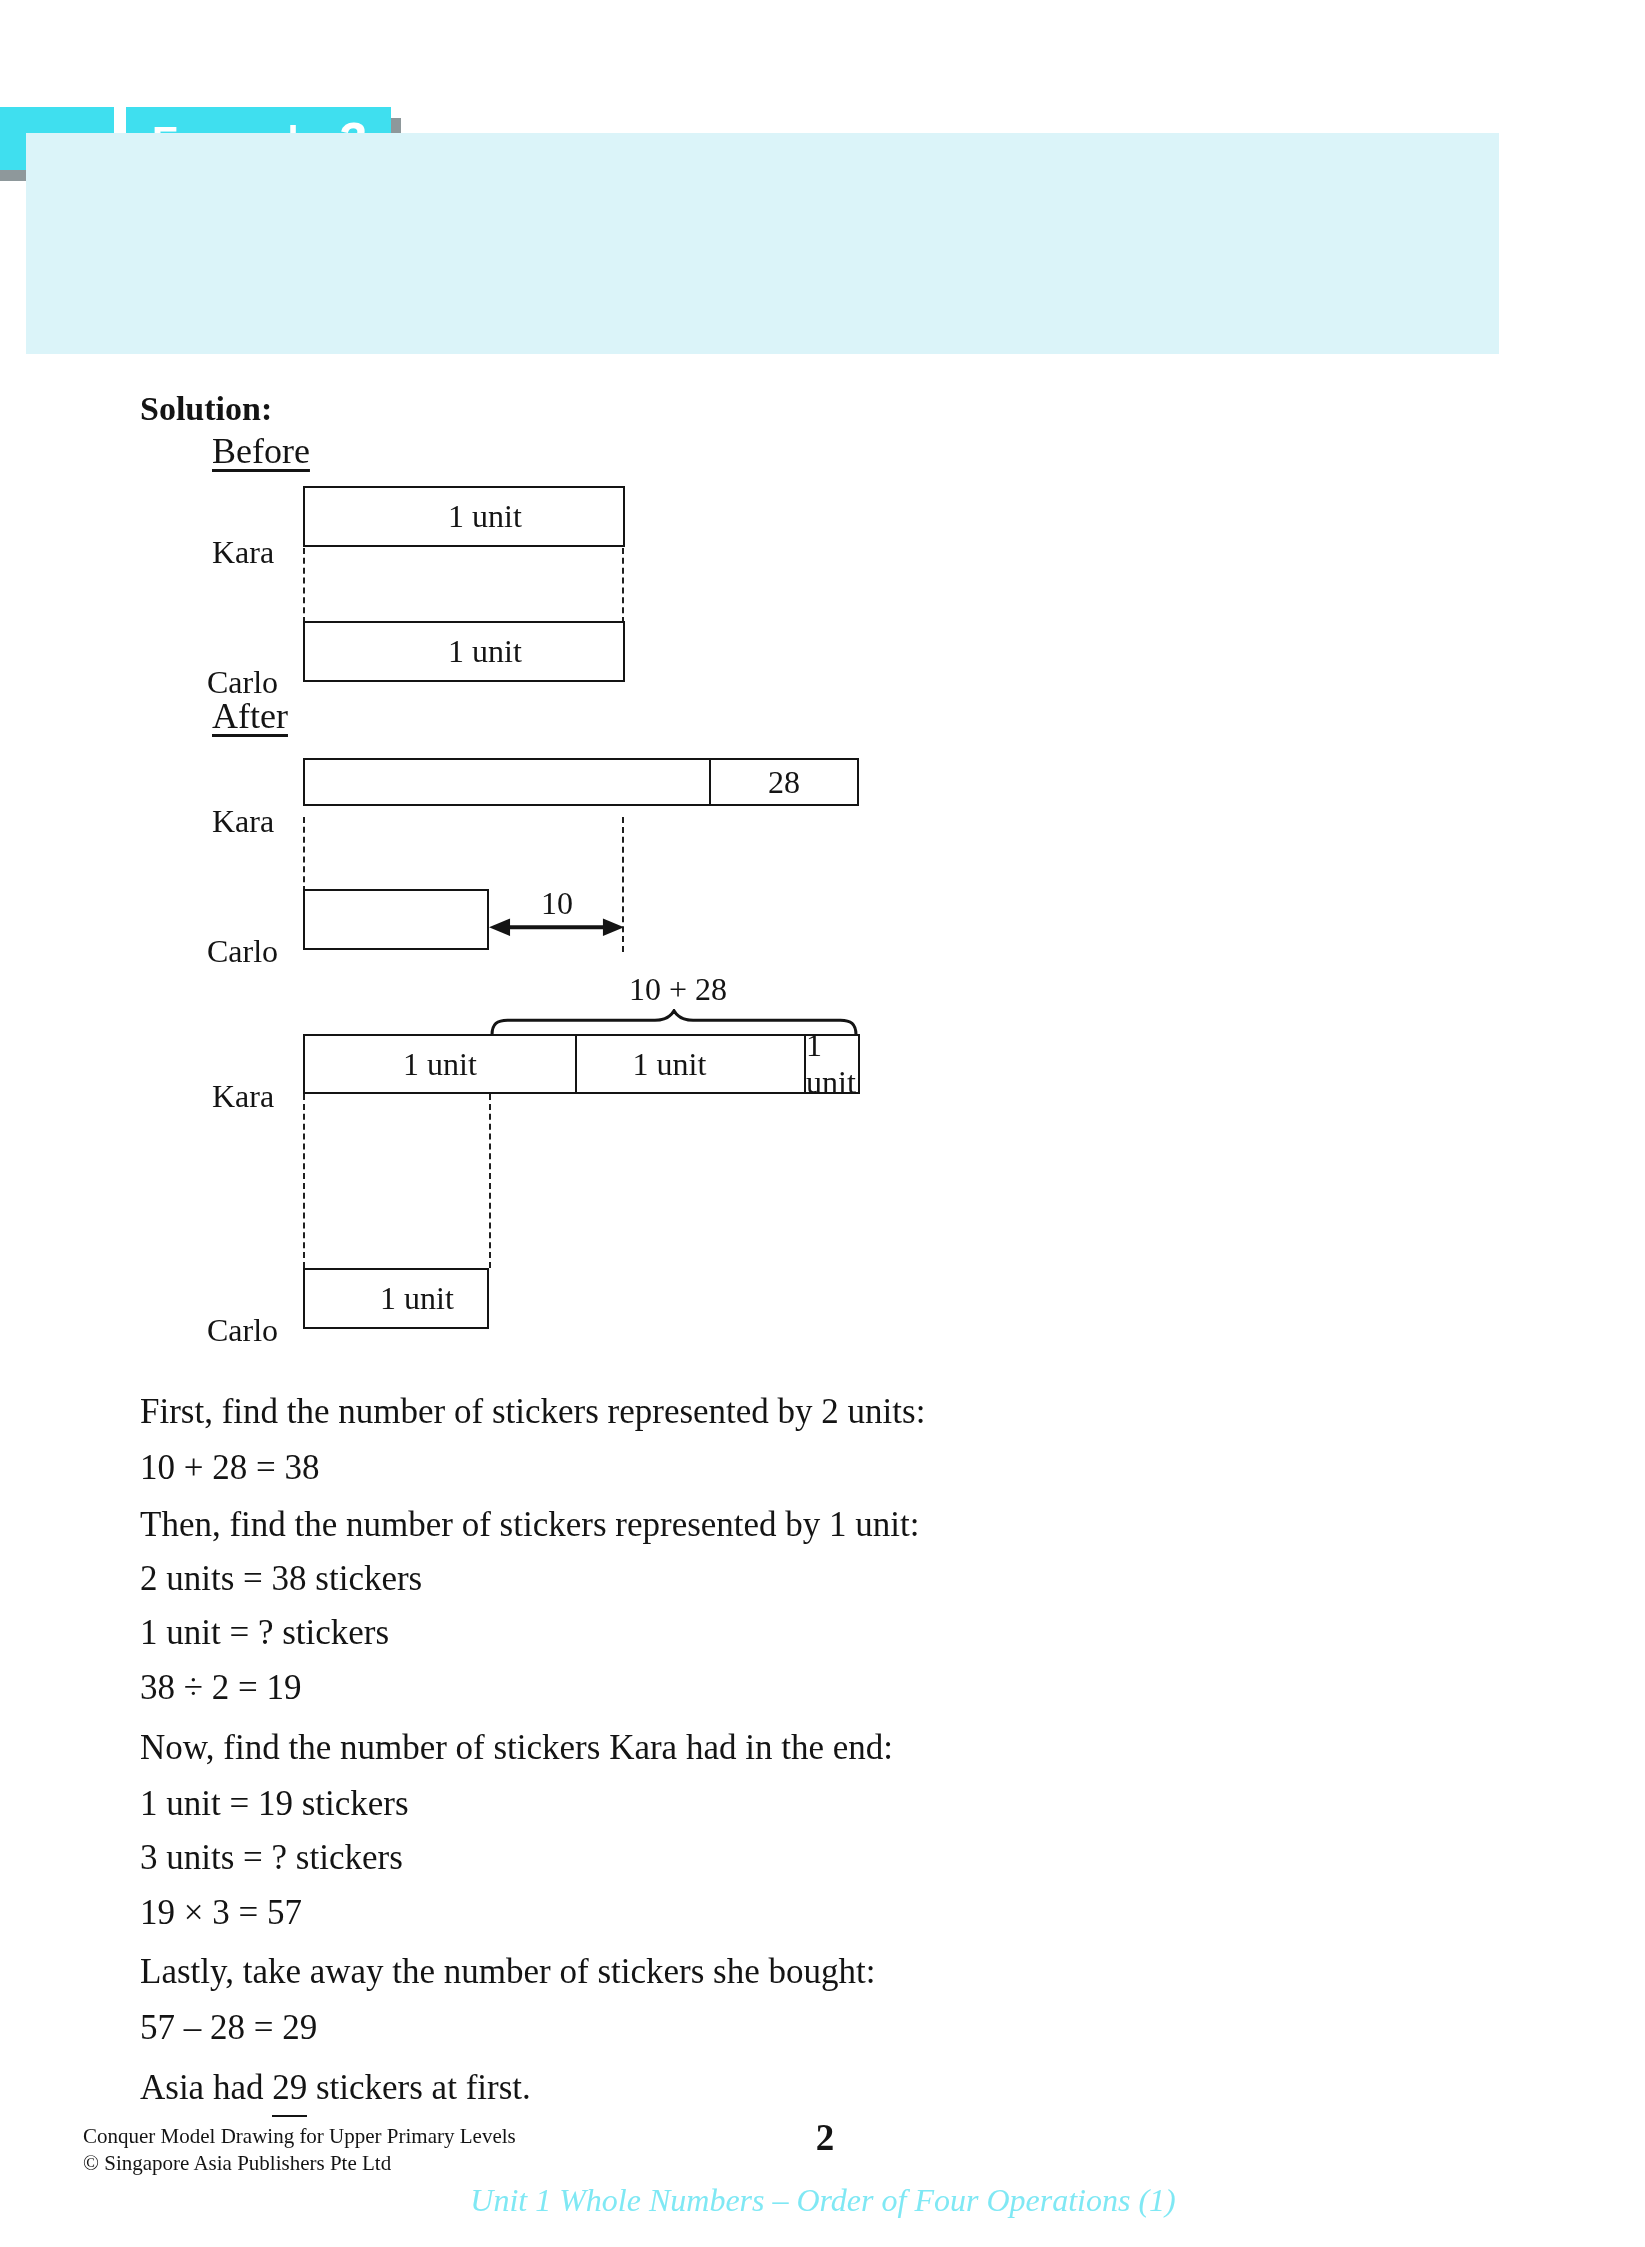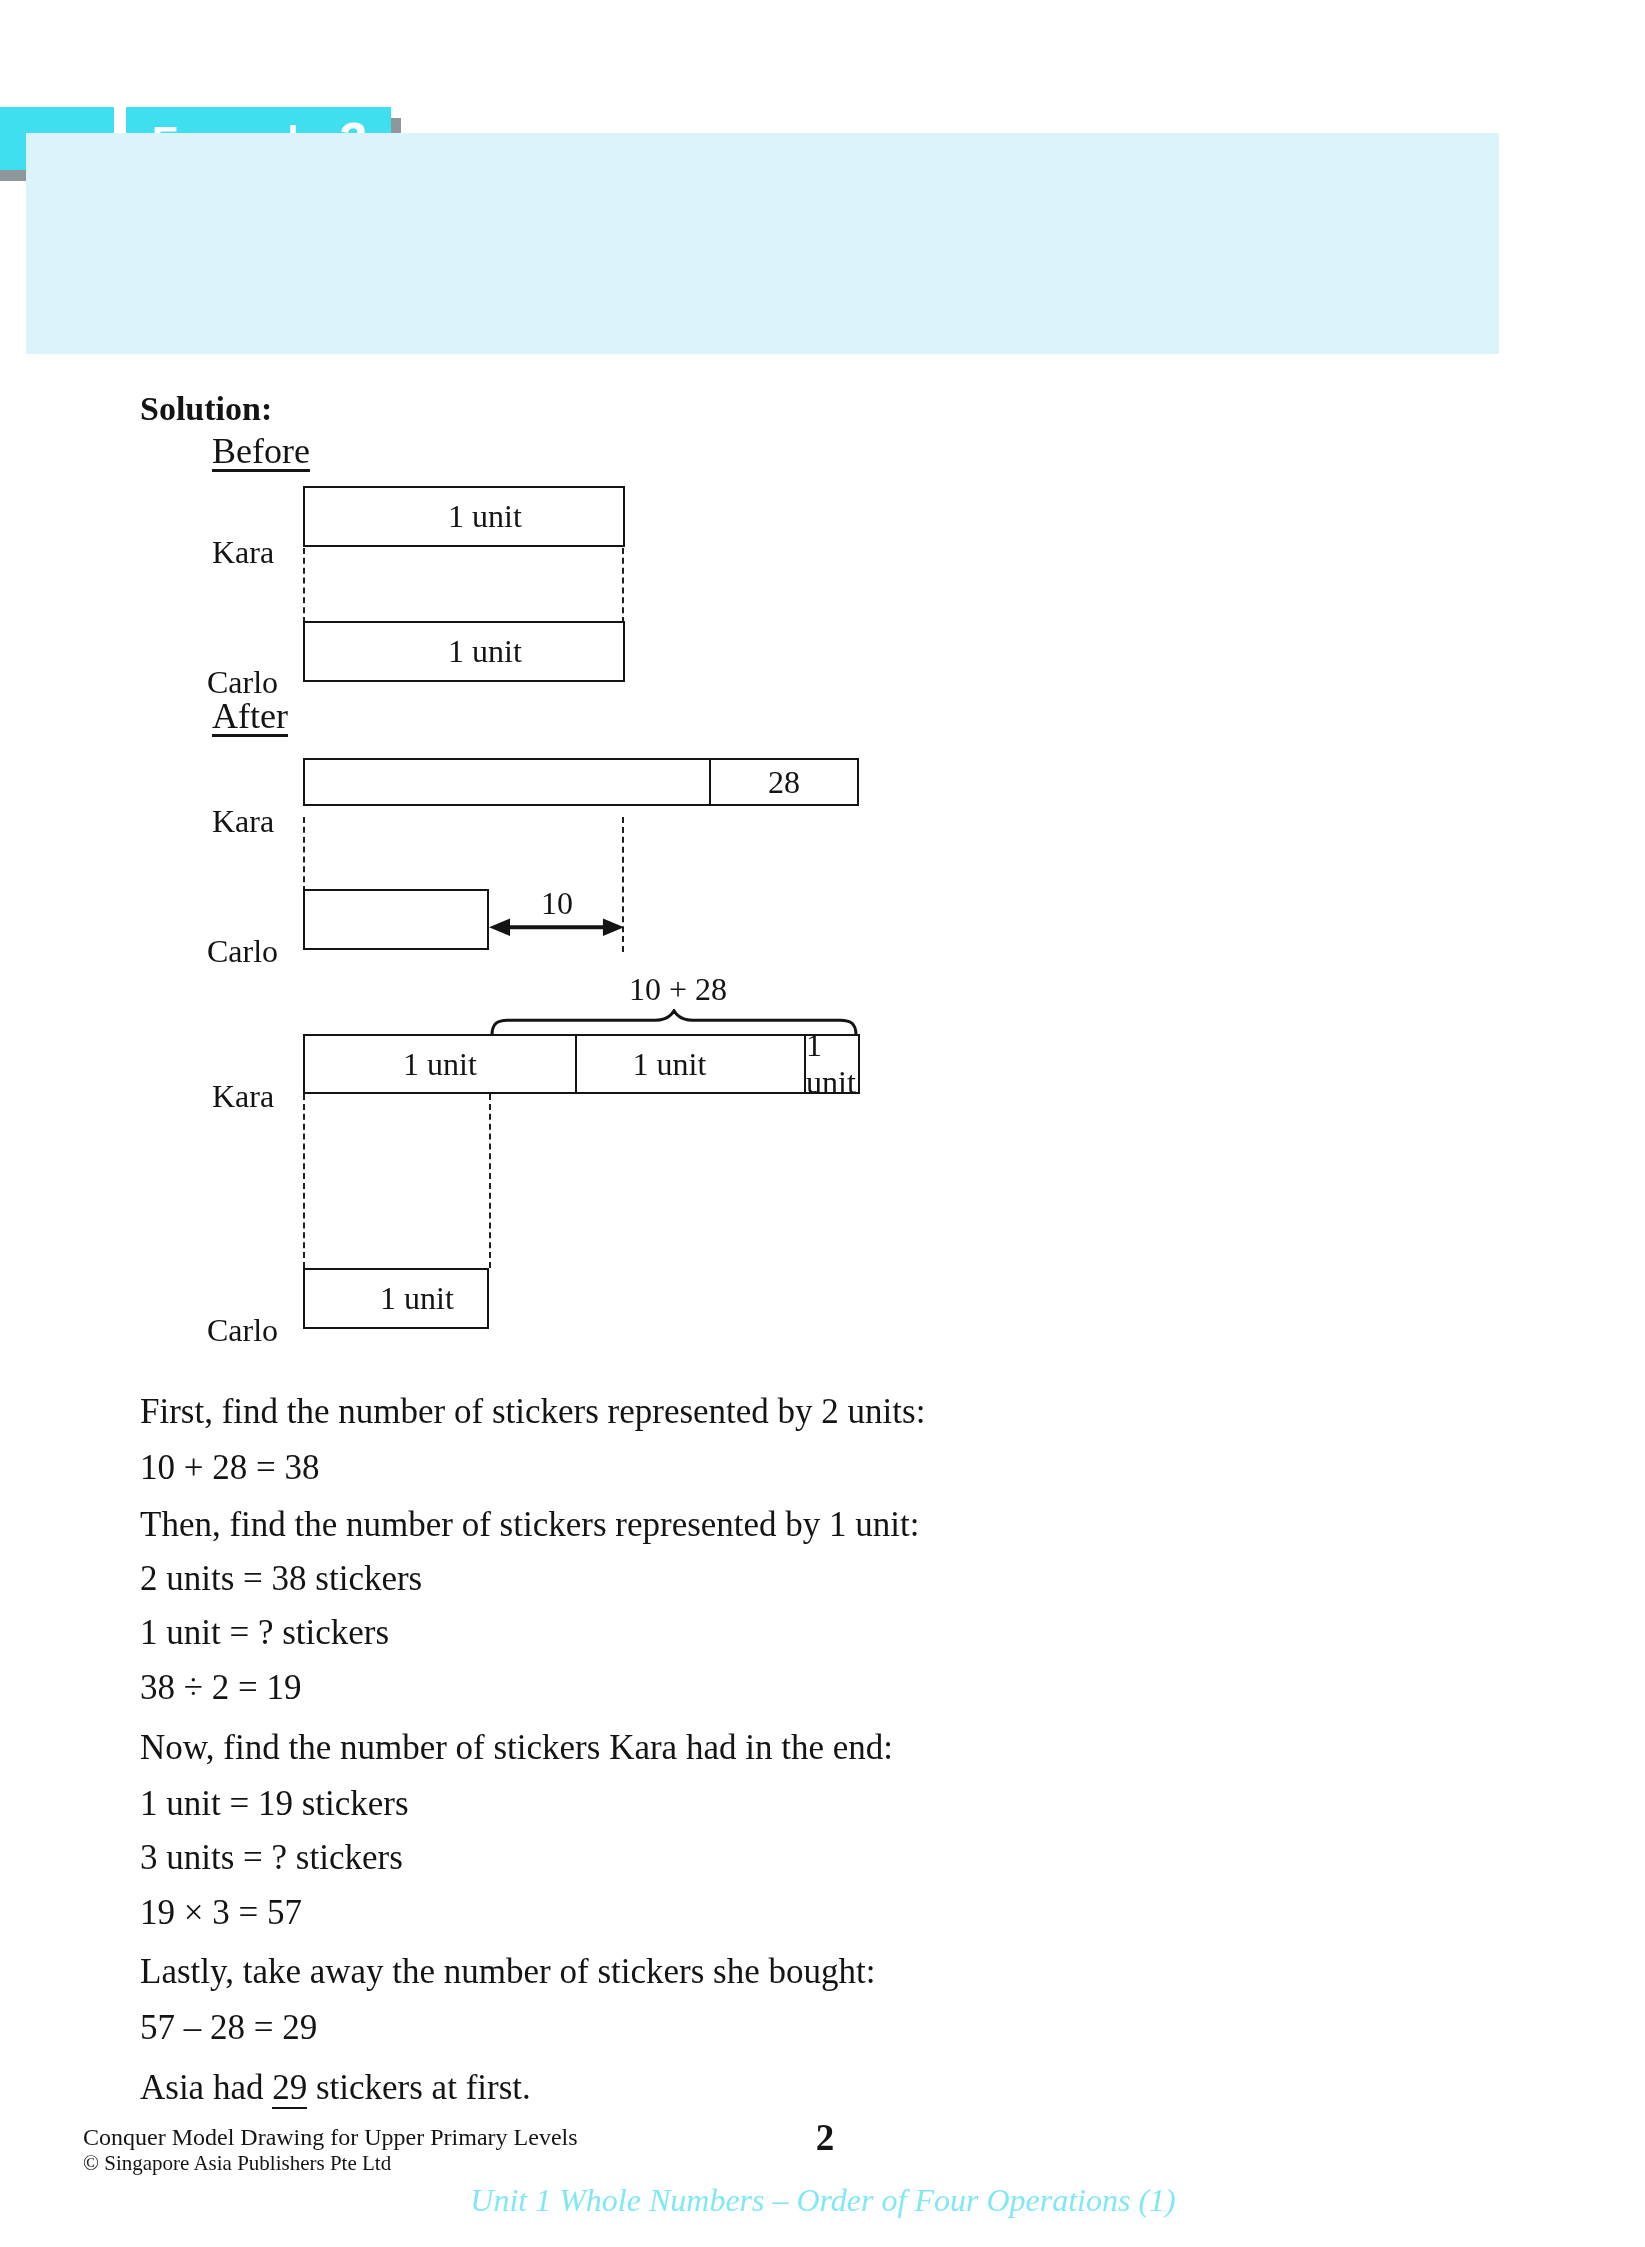--- a/index.html
+++ b/index.html
@@ -49,24 +49,24 @@
   .bar .cell {
     display:flex; align-items:center; justify-content:center; box-sizing:border-box;margin-left:42px;
   }
   .bar .cell + .cell { border-left:2.6px solid #141414; }
   .dash { position:absolute; width:0; border-left:2.6px dashed #1f1f1f; }
   .num-label { text-align:center; font-size:32px; }
 
   
   .step { left:140px; font-size:35px; white-space:nowrap; }
   .answer { left:140px; top:2068px; font-size:35px; white-space:nowrap; }
-  .answer .val { border-bottom:2.6px solid #141414; padding-bottom:0; }
+  .answer .val { border-bottom:2.6px solid #141414; padding-bottom:8px; }
 
   
-  .footer-title { left:83px; top:2124px; font-size:24px; }
+  .footer-title { left:83px; top:2124px; font-size:21px; }
   .footer-copy  { left:83px; top:2151px; font-size:21px; }
   .footer-page  { left:790px; top:2116px; width:70px; text-align:center; font-size:37px; font-weight:bold; }
   .footer-unit  {
     left:384px; top:2182px; width:878px; text-align:center;
     font-size:32px; font-style:italic; color:#7FE8F4;
   }
 </style>
 </head>
 <body>
 

